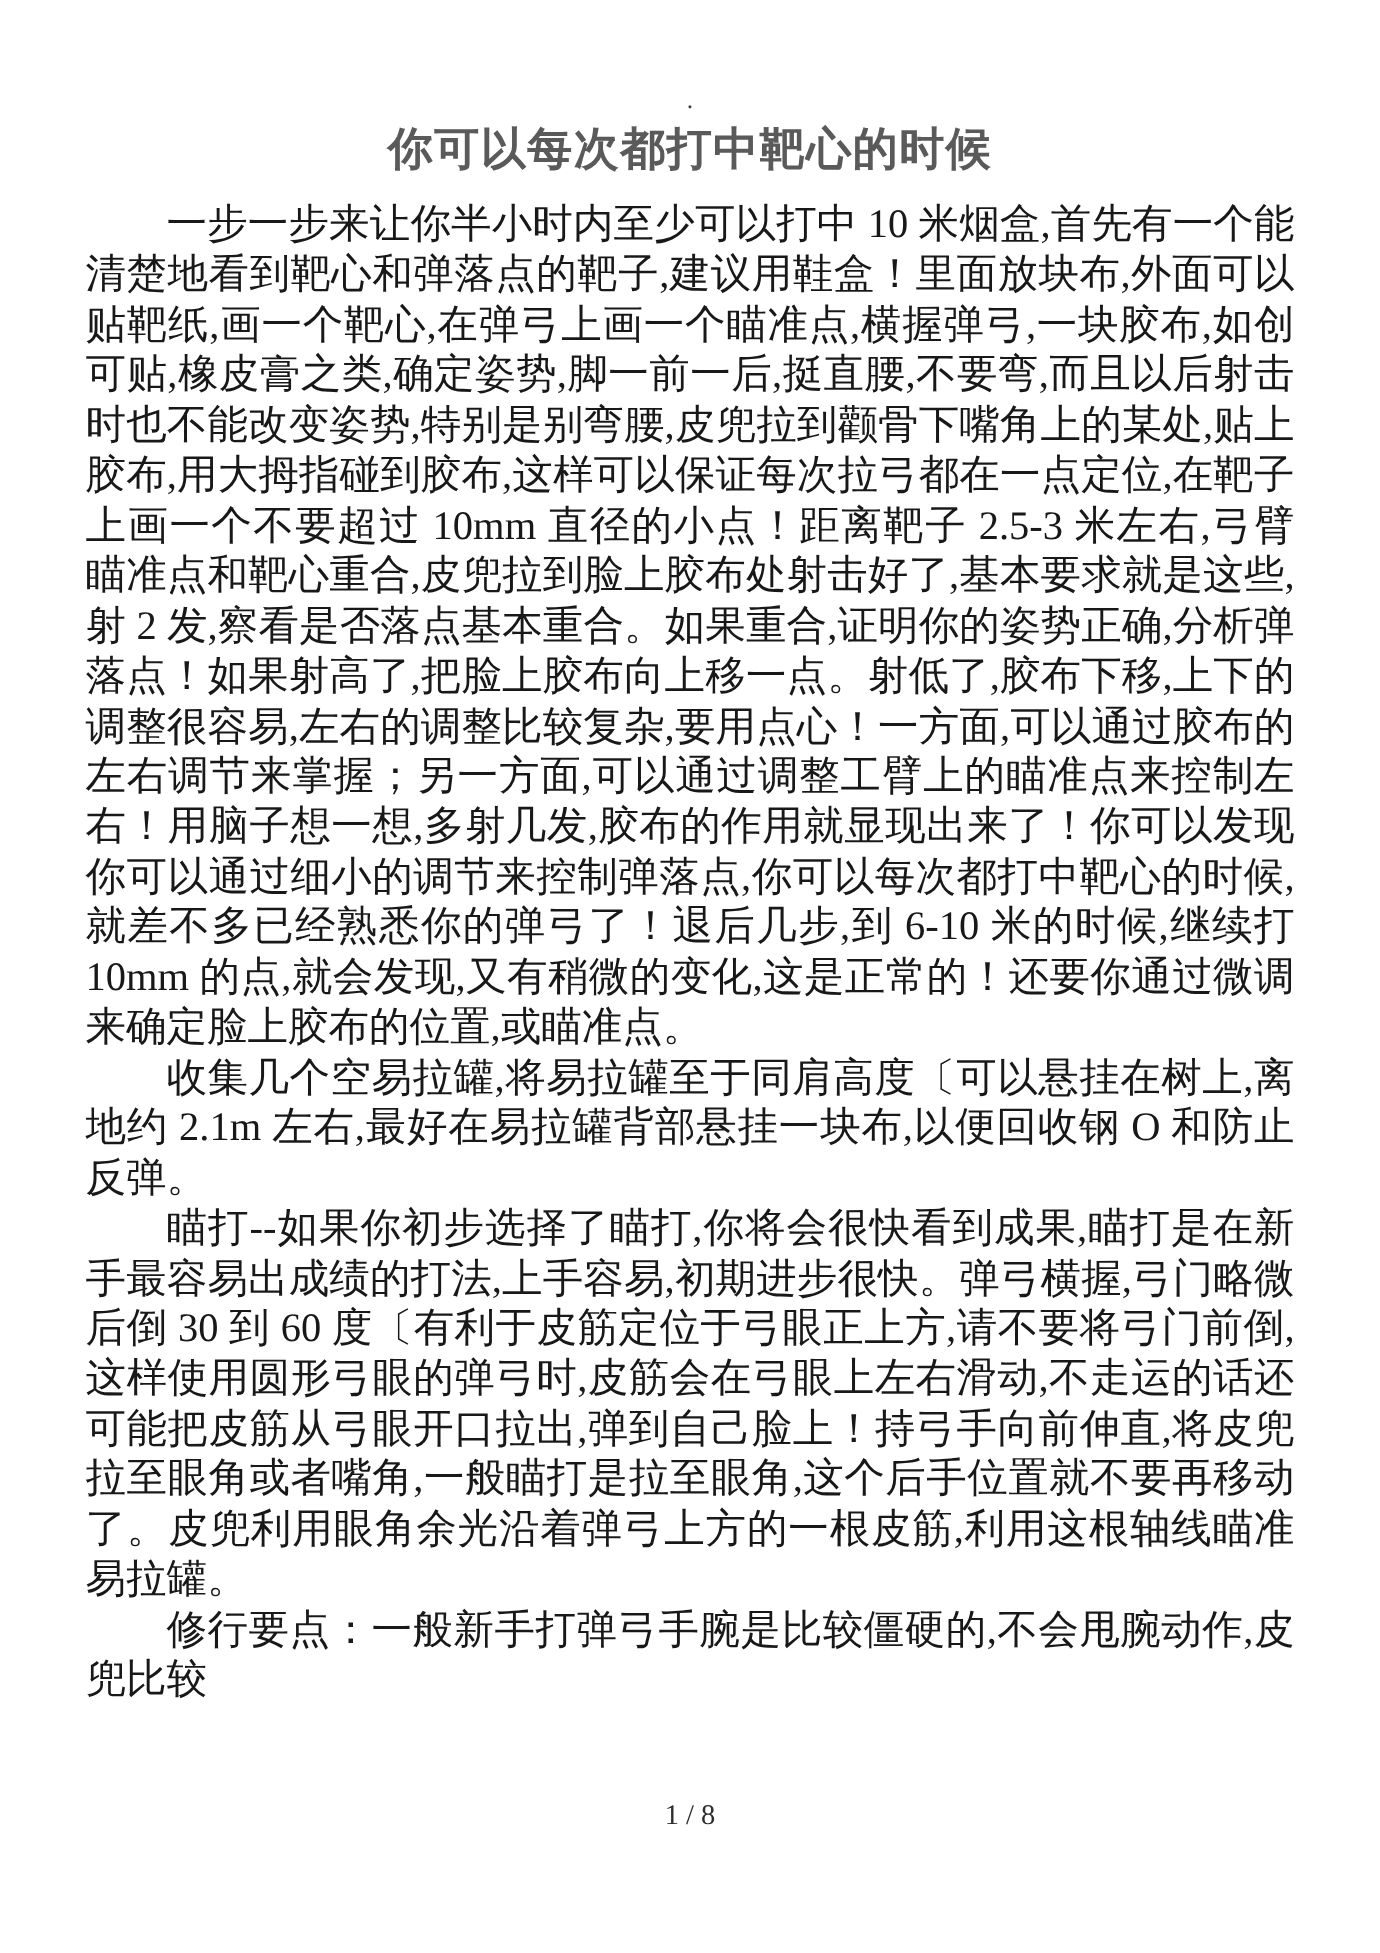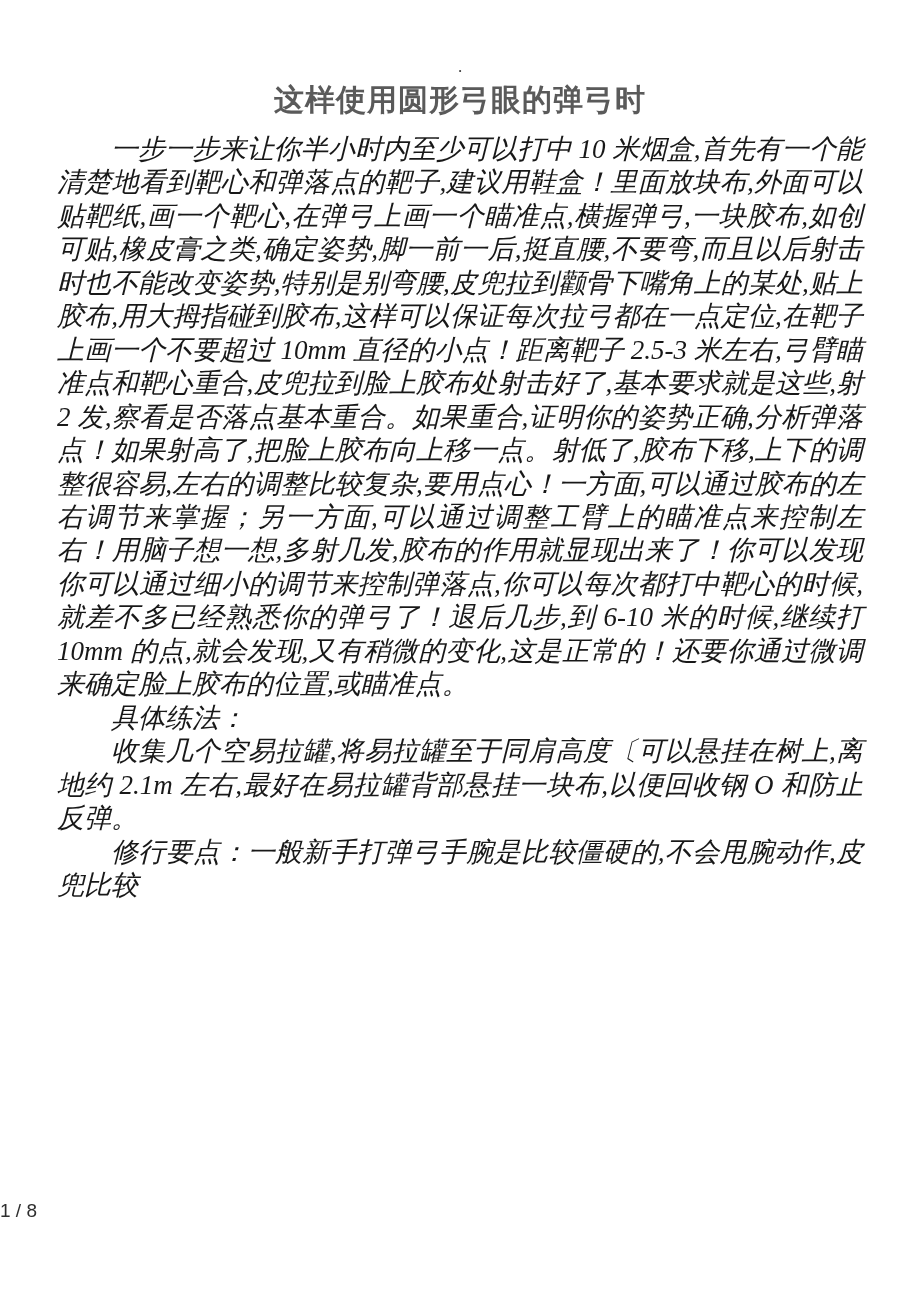--- a/index.html
+++ b/index.html
@@ -47,45 +47,44 @@
     font-size: 27px;
     line-height: 33.45px;
     color: #181818;
     text-align: justify;
     text-justify: inter-ideograph;
   }
   .doc-body p {
     margin: 0;
     padding: 0;
     text-indent: 2em;
-    font-style: italic;
   }
   .page-footer {
     position: absolute;
     top: 1199px;
     left: 0;
     width: 100%;
-    text-align: left;
+    text-align: center;
     font-size: 19px;
     line-height: 24px;
     color: #2e2e2e;
-    font-family: Liberation Sans, sans-serif;
+    font-family: Liberation Serif, serif;
   }
 </style>
 </head>
 <body>
 
 <div class="page">
 
   <div class="top-dot">.</div>
 
-  <h1 class="doc-title">这样使用圆形弓眼的弹弓时</h1>
+  <h1 class="doc-title">你可以每次都打中靶心的时候</h1>
 
   <div class="doc-body">
     <p>一步一步来让你半小时内至少可以打中 10 米烟盒,首先有一个能清楚地看到靶心和弹落点的靶子,建议用鞋盒！里面放块布,外面可以贴靶纸,画一个靶心,在弹弓上画一个瞄准点,横握弹弓,一块胶布,如创可贴,橡皮膏之类,确定姿势,脚一前一后,挺直腰,不要弯,而且以后射击时也不能改变姿势,特别是别弯腰,皮兜拉到颧骨下嘴角上的某处,贴上胶布,用大拇指碰到胶布,这样可以保证每次拉弓都在一点定位,在靶子上画一个不要超过 10mm 直径的小点！距离靶子 2.5-3 米左右,弓臂瞄准点和靶心重合,皮兜拉到脸上胶布处射击好了,基本要求就是这些,射 2 发,察看是否落点基本重合。如果重合,证明你的姿势正确,分析弹落点！如果射高了,把脸上胶布向上移一点。射低了,胶布下移,上下的调整很容易,左右的调整比较复杂,要用点心！一方面,可以通过胶布的左右调节来掌握；另一方面,可以通过调整工臂上的瞄准点来控制左右！用脑子想一想,多射几发,胶布的作用就显现出来了！你可以发现你可以通过细小的调节来控制弹落点,你可以每次都打中靶心的时候,就差不多已经熟悉你的弹弓了！退后几步,到 6-10 米的时候,继续打 10mm 的点,就会发现,又有稍微的变化,这是正常的！还要你通过微调来确定脸上胶布的位置,或瞄准点。</p>
-    <p>具体练法：</p>
     <p>收集几个空易拉罐,将易拉罐至于同肩高度〔可以悬挂在树上,离地约 2.1m 左右,最好在易拉罐背部悬挂一块布,以便回收钢 O 和防止反弹。</p>
+    <p>瞄打--如果你初步选择了瞄打,你将会很快看到成果,瞄打是在新手最容易出成绩的打法,上手容易,初期进步很快。弹弓横握,弓门略微后倒 30 到 60 度〔有利于皮筋定位于弓眼正上方,请不要将弓门前倒,这样使用圆形弓眼的弹弓时,皮筋会在弓眼上左右滑动,不走运的话还可能把皮筋从弓眼开口拉出,弹到自己脸上！持弓手向前伸直,将皮兜拉至眼角或者嘴角,一般瞄打是拉至眼角,这个后手位置就不要再移动了。皮兜利用眼角余光沿着弹弓上方的一根皮筋,利用这根轴线瞄准易拉罐。</p>
     <p>修行要点：一般新手打弹弓手腕是比较僵硬的,不会甩腕动作,皮兜比较</p>
   </div>
 
   <div class="page-footer">1 / 8</div>
 
 </div>
 
 </body></html>

